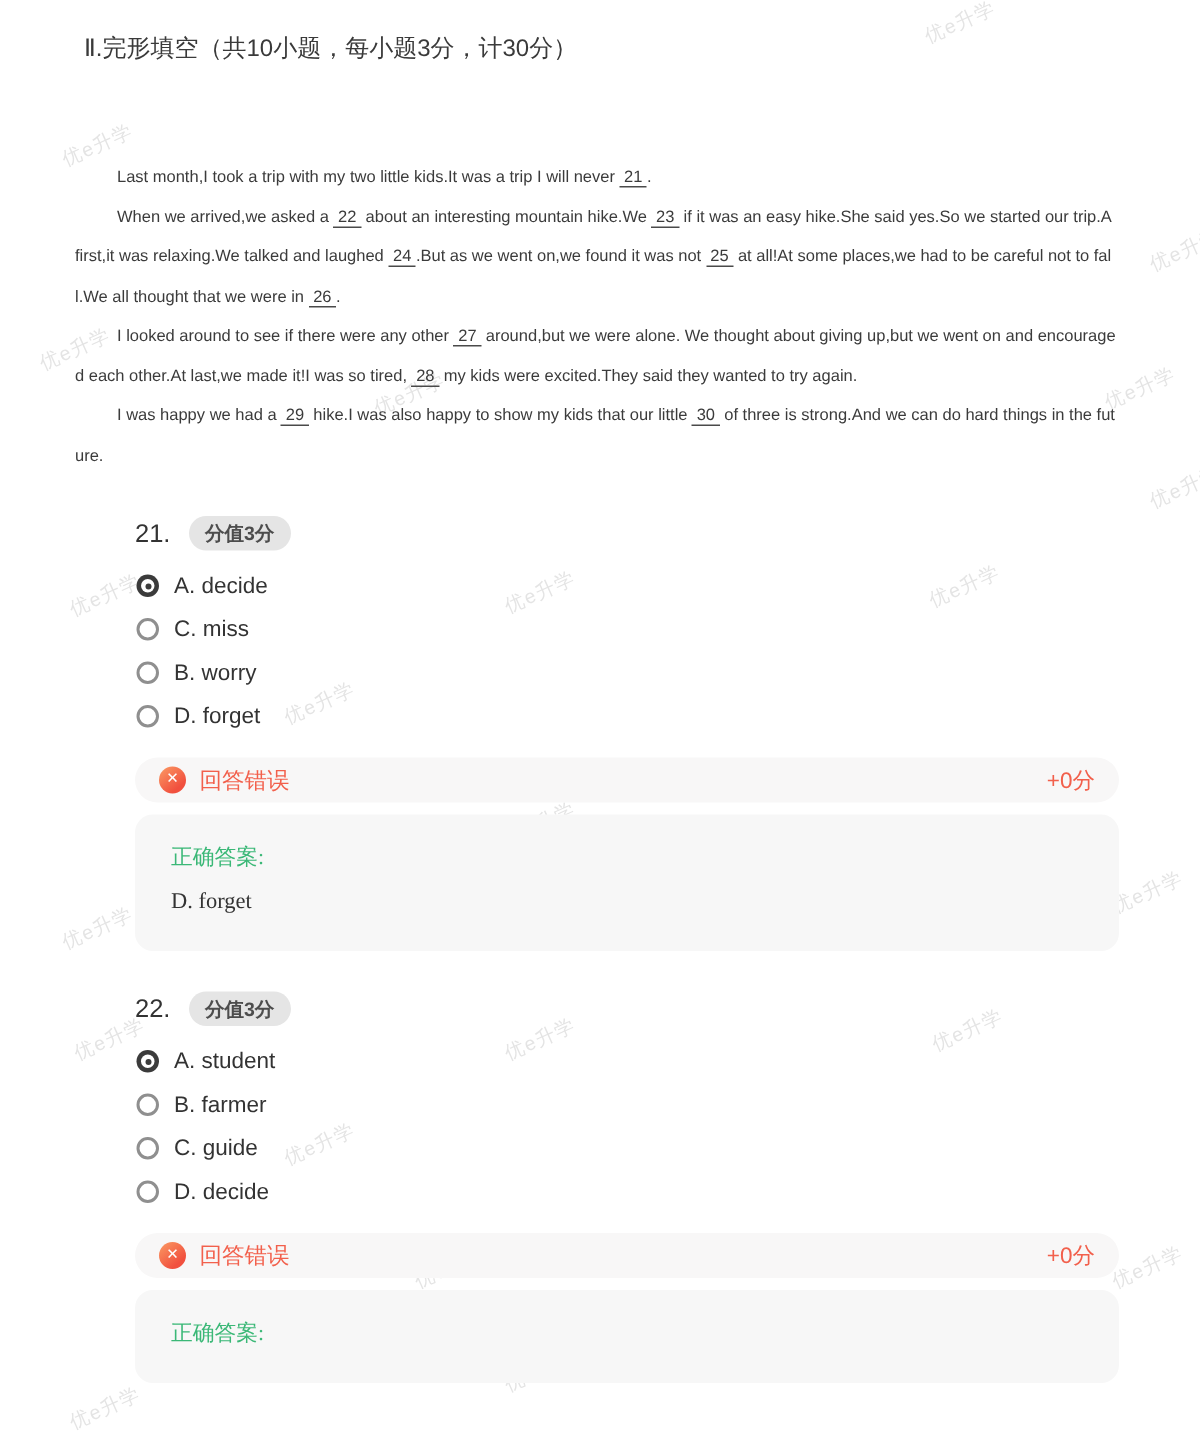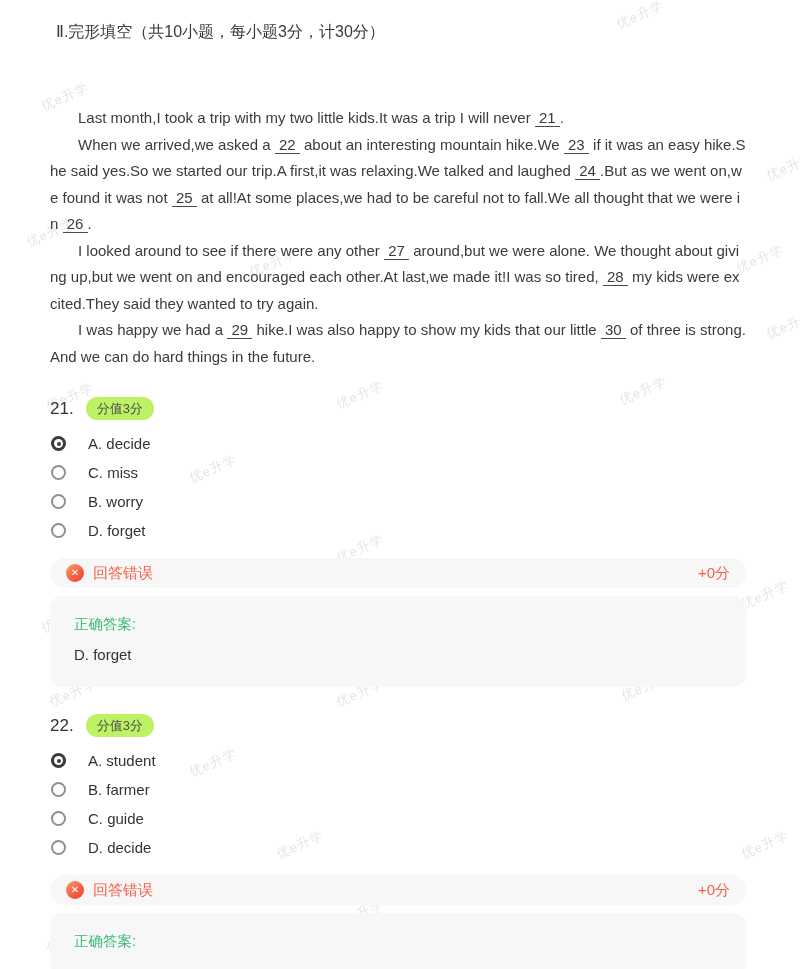--- a/index.html
+++ b/index.html
@@ -11,35 +11,35 @@
   .watermarks{position:absolute;inset:0;pointer-events:none;z-index:0;}
   .wm{
     position:absolute;font-size:13px;color:#b9b9b9;opacity:.38;
     transform:rotate(-24deg);letter-spacing:1px;white-space:nowrap;
   }
   .content{position:absolute;left:50px;top:14px;width:696px;z-index:1;}
   .sec-title{font-size:16px;color:#3a3a3a;margin:8px 0 12px 6px;font-weight:normal;}
   .sec-instruction{font-size:15px;color:#3a3a3a;font-weight:bold;margin:0 0 0 6px;}
   .passage{margin-top:62px;}
   .passage p{
-    margin:0;font-size:15px;line-height:26.5px;color:#3b3b3b;
+    margin:0;font-size:11px;line-height:26.5px;color:#3b3b3b;
     text-indent:28px;word-break:break-all;
   }
   .blank{
     border-bottom:1px solid #4a4a4a;white-space:nowrap;color:#3b3b3b;
   }
-  .question{margin-top:27px;}
+  .question{margin-top:27px;margin-left:40px;}
   .q-head{display:flex;align-items:center;}
   .q-num{font-size:17px;color:#333;}
   .q-badge{
-    margin-left:12px;background:#bef264;color:#4d4d4d;font-size:13px;
-    padding:3px 11px;border-radius:12px;line-height:17px;
+    margin-left:12px;background:#e5e5e5;color:#4d4d4d;font-size:13px;
+    padding:3px 11px;border-radius:12px;line-height:17px;font-weight:bold;
   }
   .options{margin-top:9px;}
-  .option{display:flex;align-items:center;padding:6px 1px;cursor:pointer;gap:12px;}
+  .option{display:flex;align-items:center;padding:6px 1px;cursor:pointer;}
   .radio{
     width:15px;height:15px;border-radius:50%;border:2px solid #8f8f8f;
     box-sizing:border-box;position:relative;flex:0 0 auto;background:#fff;
   }
   .radio.selected{border:none;background:#3b3b3b;}
   .radio.selected::after{
     content:"";position:absolute;left:3px;top:3px;right:3px;bottom:3px;
     border-radius:50%;background:#ffffff;
   }
   .radio.selected::before{
@@ -55,21 +55,21 @@
     width:18px;height:18px;border-radius:50%;
     background:linear-gradient(140deg,#fb9b64 0%,#f1503e 75%);
     color:#fff;font-size:10px;font-weight:bold;line-height:18px;text-align:center;
     flex:0 0 auto;
   }
   .banner-text{margin-left:9px;font-size:15px;color:#f2604c;}
   .banner-spacer{flex:1;}
   .banner-score{font-size:15px;color:#f2604c;}
   .correct-box{
     margin-top:8px;background:#f7f7f7;border-radius:12px;
-    padding:19px 24px 24px;box-sizing:border-box;
+    padding:19px 24px 24px;box-sizing:border-box;font-family:Liberation Serif, serif;
   }
   .correct-label{font-size:14.5px;color:#3bb877;}
   .correct-answer{margin-top:12px;font-size:15px;color:#333;}
 </style>
 </head>
 <body>
 
 <div class="watermarks">
     <span class="wm" style="left: 615px; top: 6px;">优e升学</span>
     <span class="wm" style="left: 40px; top: 88px;">优e升学</span>

